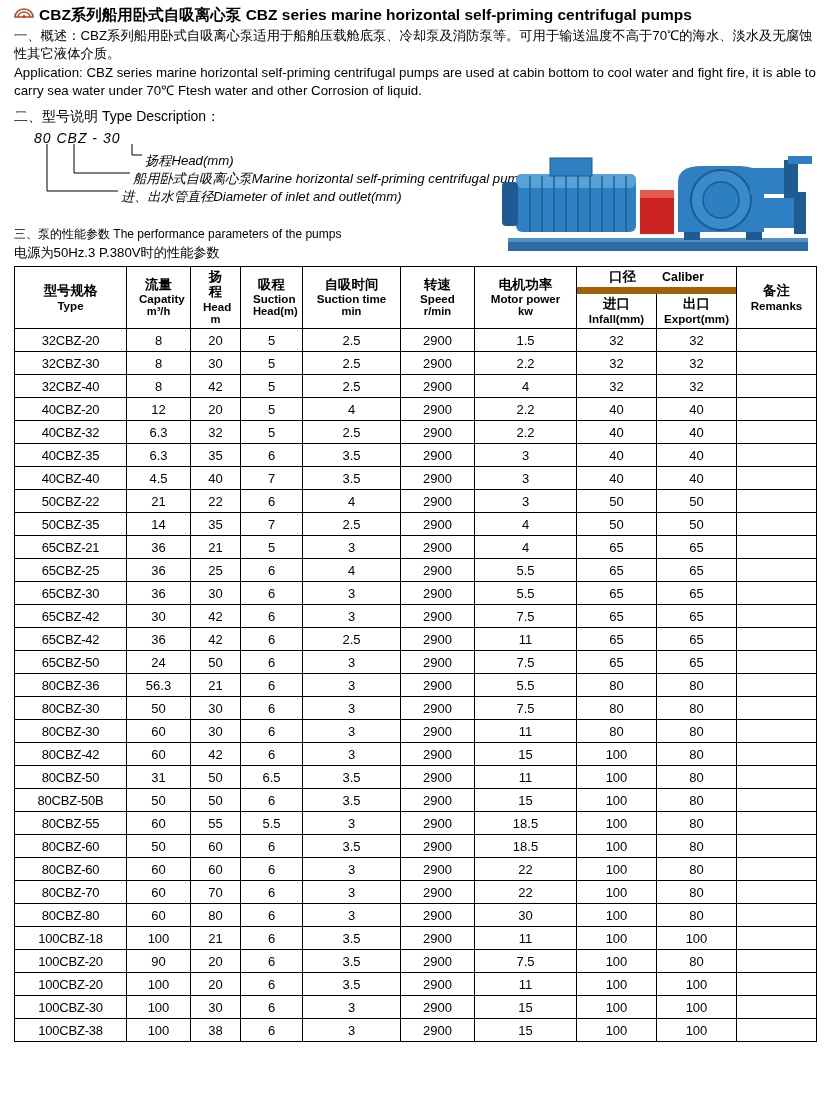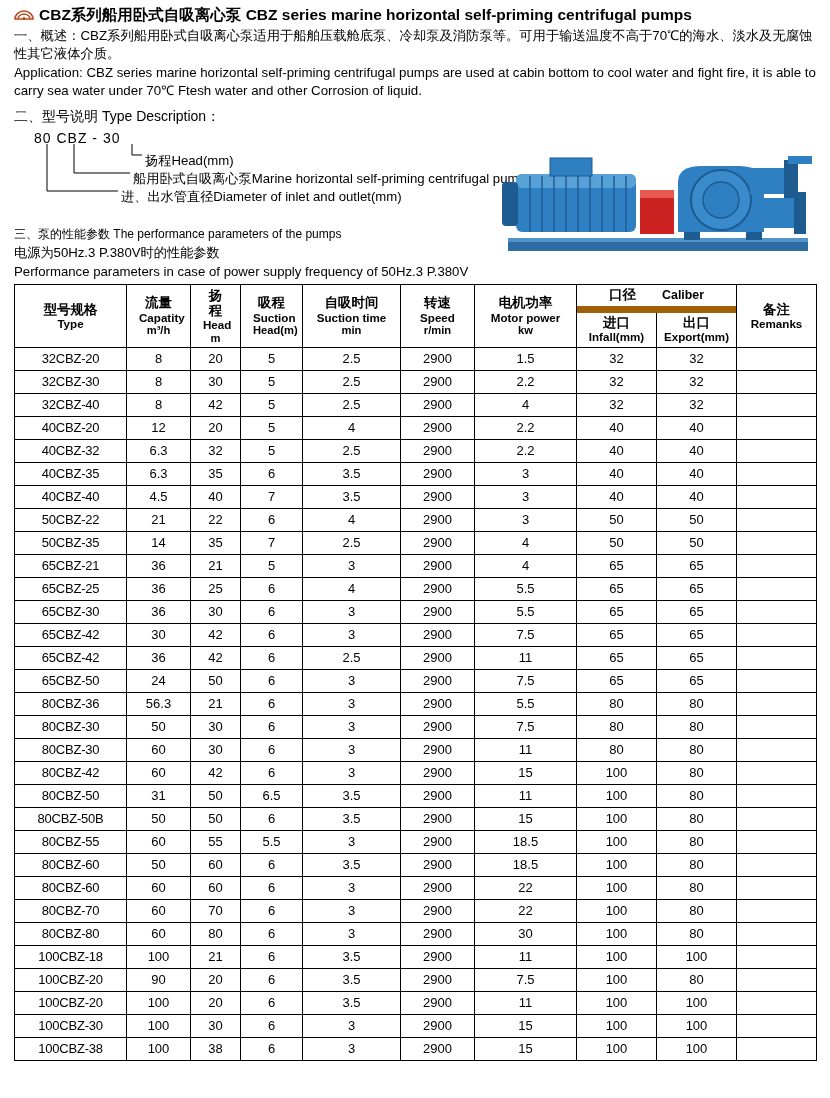--- a/index.html
+++ b/index.html
@@ -17,21 +17,21 @@
   .page {
     width: 830px;
     position: relative;
     padding: 0;
     box-sizing: border-box;
   }
 
   
   .title-row {
     display: flex;
-    align-items: center;
+    align-items: flex-start;
     padding: 6px 0 2px 14px;
   }
   .logo-icon {
     width: 20px;
     height: 14px;
     margin-right: 5px;
     flex: 0 0 auto;
   }
   .title-text {
     font-size: 15.5px;
@@ -53,20 +53,21 @@
     font-size: 14px;
     margin-top: 7px;
     margin-bottom: 2px;
   }
 
   
   .model-area {
     position: relative;
     height: 96px;
     margin: 2px 0 0 0;
+    font-style: italic;
   }
   .model-code {
     position: absolute;
     left: 20px;
     top: 2px;
     font-size: 14px;
     letter-spacing: 1px;
   }
   .leader-lines {
     position: absolute;
@@ -186,21 +187,20 @@
         <path d="M118 17 L118 28 L128 28" fill="none" stroke="#000" stroke-width="1"></path>
       </svg>
 
       <div class="model-legend lg1">扬程Head(mm)</div>
       <div class="model-legend lg2">船用卧式自吸离心泵Marine horizontal self-priming centrifugal pumps</div>
       <div class="model-legend lg3">进、出水管直径Diameter of inlet and outlet(mm)</div>
     </div>
 
     <div class="perf-head">三、泵的性能参数 The performance parameters of the pumps</div>
     <div class="perf-sub">电源为50Hz.3 P.380V时的性能参数</div>
-    <div class="perf-sub">Performance parameters in case of power supply frequency of 50Hz.3 P.380V</div>
   </div>
 
   <svg class="pump-img" viewBox="0 0 332 122">
 
     <rect x="20" y="100" width="300" height="13" fill="#2e6ca4"></rect>
     <rect x="20" y="100" width="300" height="4" fill="#4f93c9"></rect>
 
     <rect x="28" y="36" width="120" height="58" rx="6" fill="#2f80c2"></rect>
     <rect x="28" y="36" width="120" height="14" rx="6" fill="#59a2d8"></rect>
 

